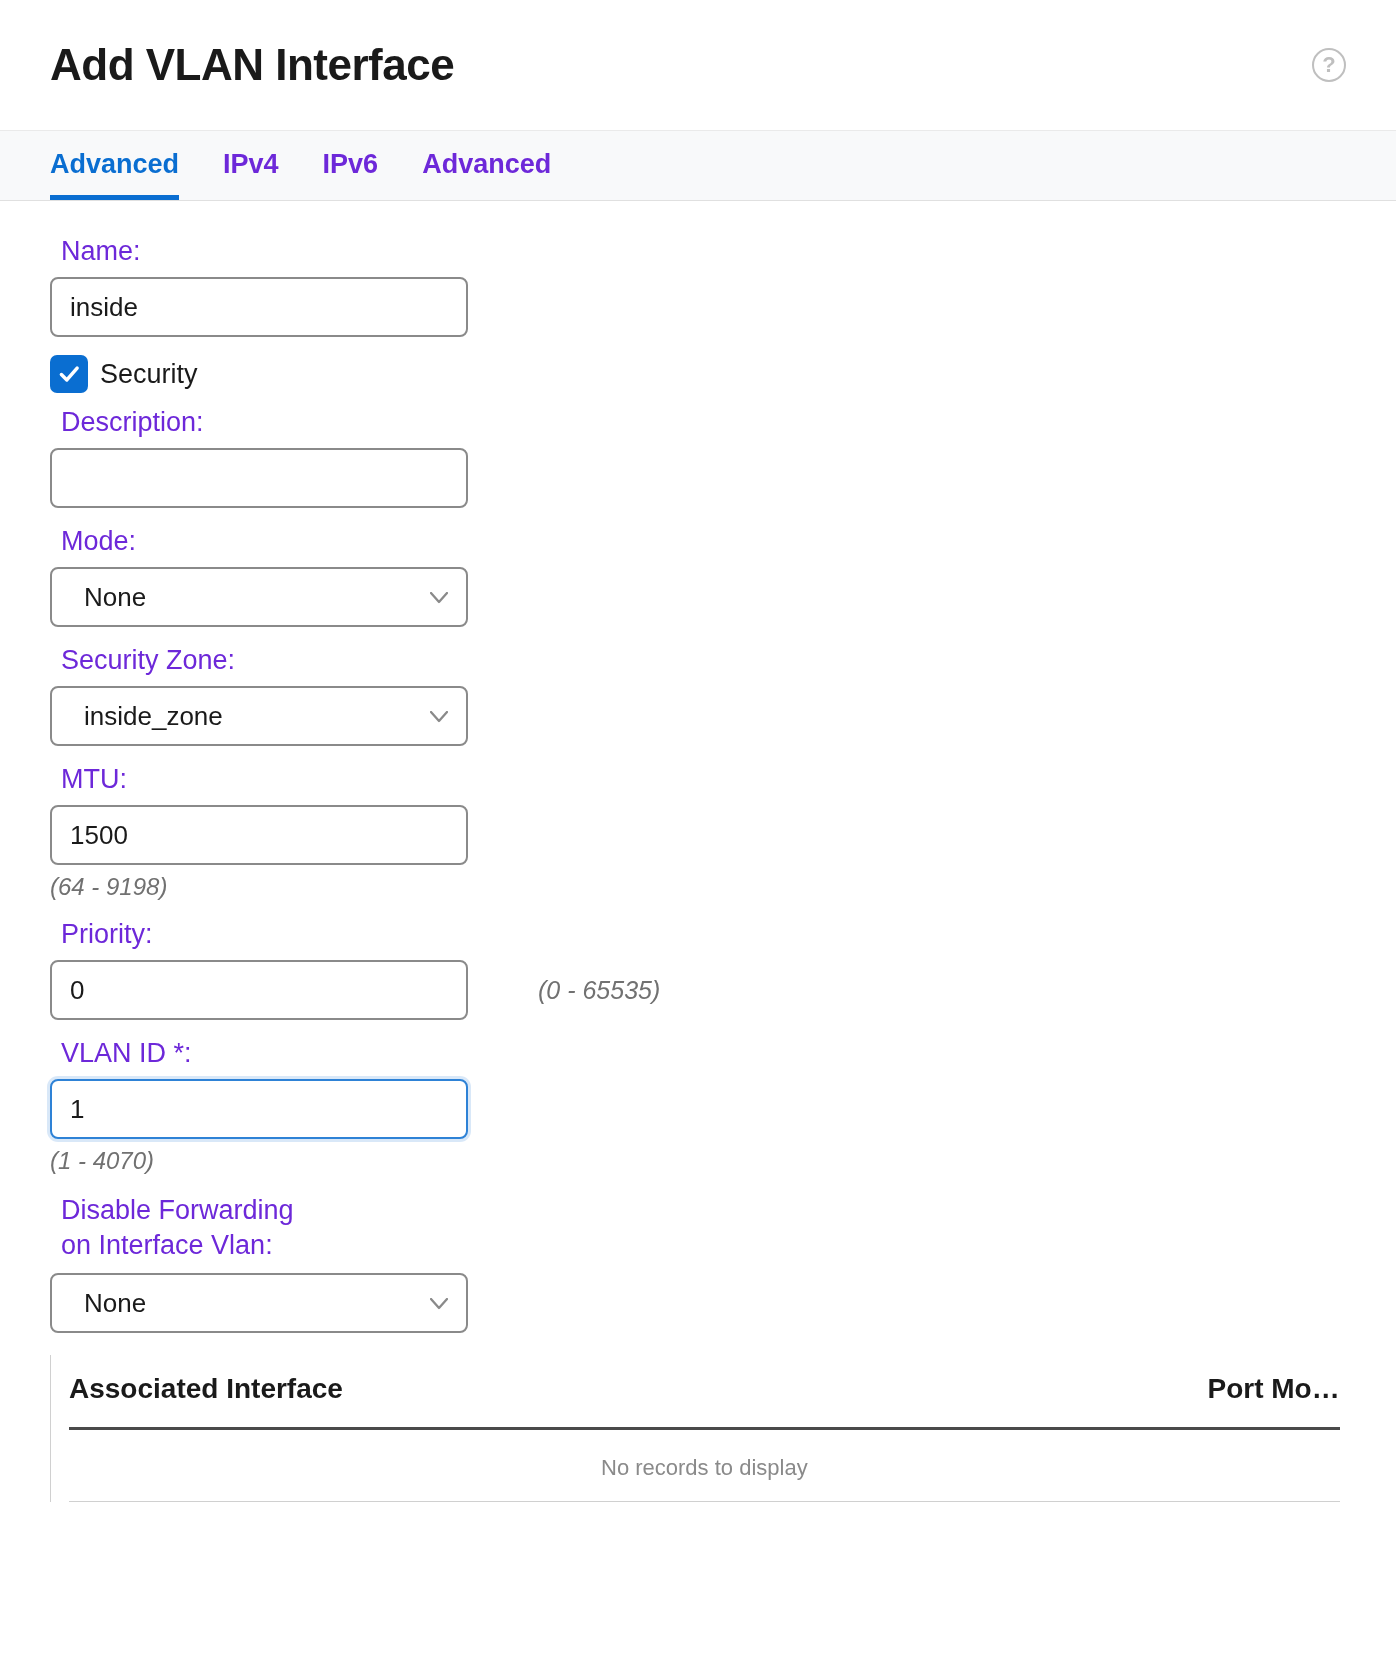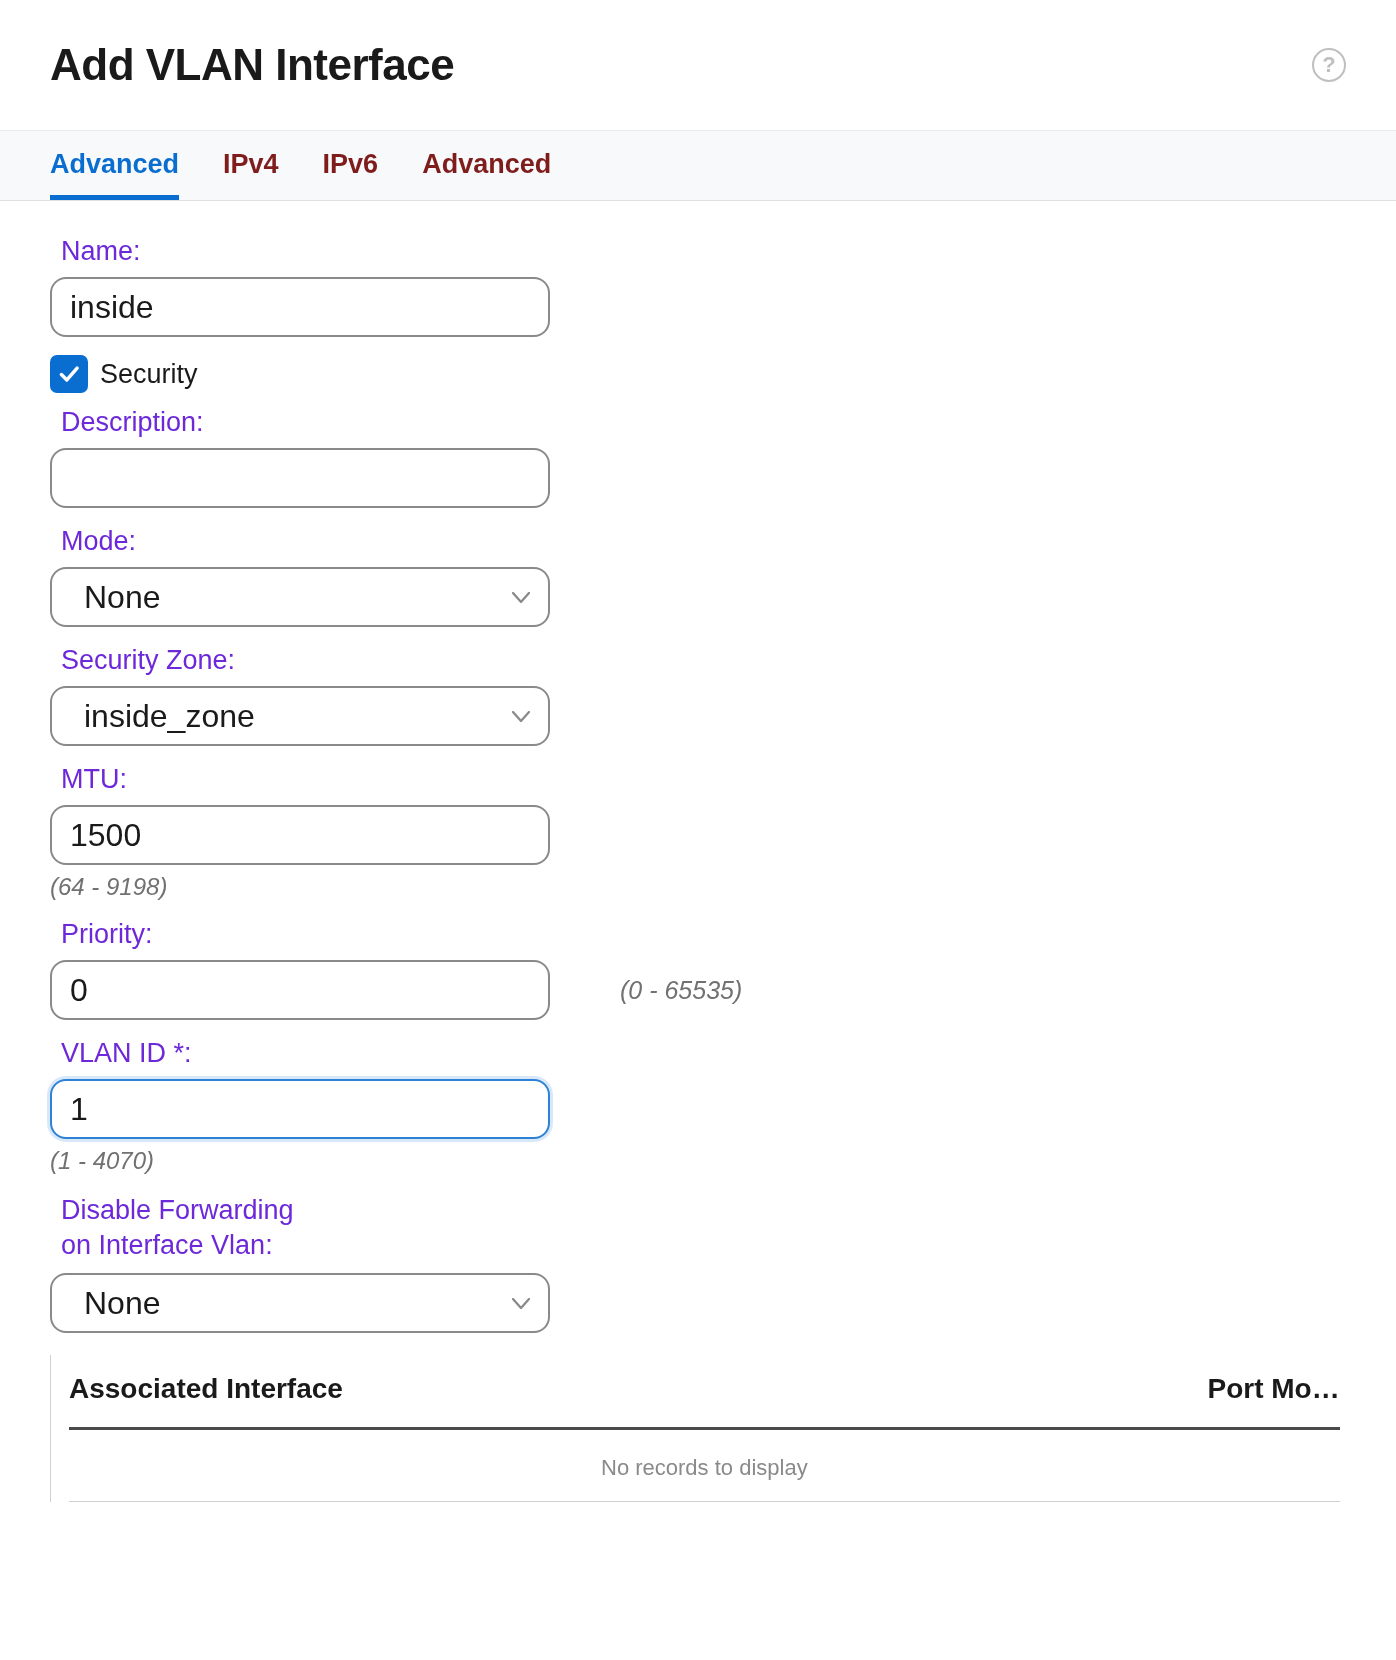--- a/index.html
+++ b/index.html
@@ -49,21 +49,21 @@
       margin-left: -50px;
       margin-right: -30px;
       padding-left: 50px;
       padding-right: 30px;
       border-top: 1px solid #eaeaea;
       border-bottom: 1px solid #e0e0e0;
     }
     .tab {
       font-size: 27px;
       font-weight: 600;
-      color: #7f1d1d;
+      color: #6d28d9;
       padding: 18px 0 15px 0;
       cursor: pointer;
       border-bottom: 5px solid transparent;
     }
     .tab.active {
       color: #0a6ed1;
       border-bottom-color: #0a6ed1;
     }
     .form {
       padding-top: 35px;
@@ -75,25 +75,25 @@
       font-size: 27px;
       color: #6d28d9;
       display: block;
       margin-bottom: 10px;
       margin-left: 11px;
     }
     .label.multiline {
       line-height: 1.3;
     }
     .text-input, .select-box {
-      width: 500px;
+      width: 418px;
       height: 60px;
       border: 2px solid #8a8a8a;
-      border-radius: 16px;
-      font-size: 32px;
+      border-radius: 8px;
+      font-size: 26px;
       padding: 0 18px;
       color: #1a1a1a;
       background: #fff;
       display: flex;
       align-items: center;
       justify-content: space-between;
     }
     .text-input {
       outline: none;
     }

